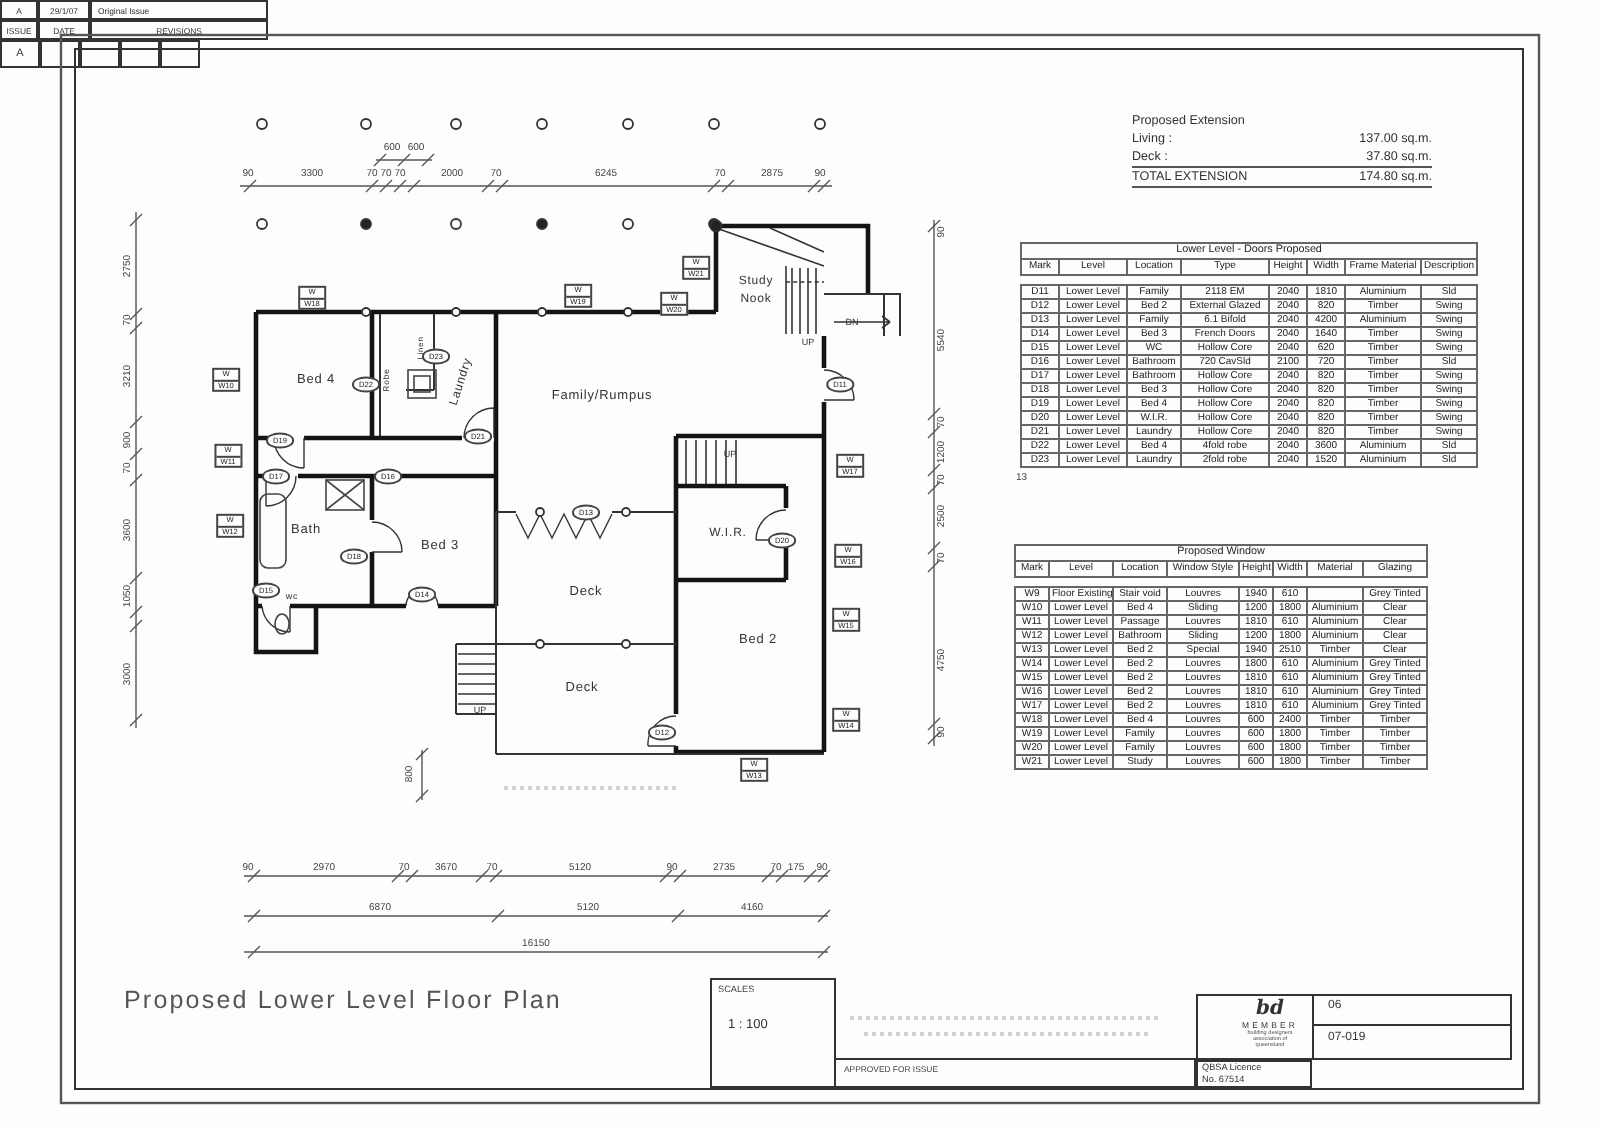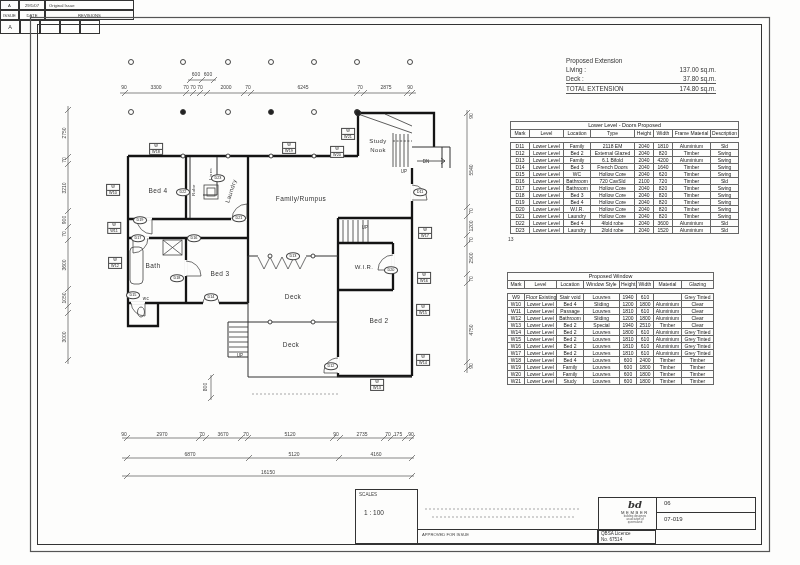--- a/index.html
+++ b/index.html
@@ -639,20 +639,21 @@
           <td class="td">Study</td>
           <td class="td">Louvres</td>
           <td class="td">600</td>
           <td class="td">1800</td>
           <td class="td">Timber</td>
           <td class="td">Timber</td>
         </tr>
       </tbody>
     </table>
 
+  <div id="plan-title">Proposed Lower Level Floor Plan</div>
 
   <div id="tb-scales" class="tbbox">
     <div class="lbl">SCALES</div>
     <div class="val">1 : 100</div>
   </div>
   <div id="tb-approved" class="tbbox">
     <div class="lbl">APPROVED FOR ISSUE</div>
   </div>
   <div id="tb-issue">
     <div>A</div>

